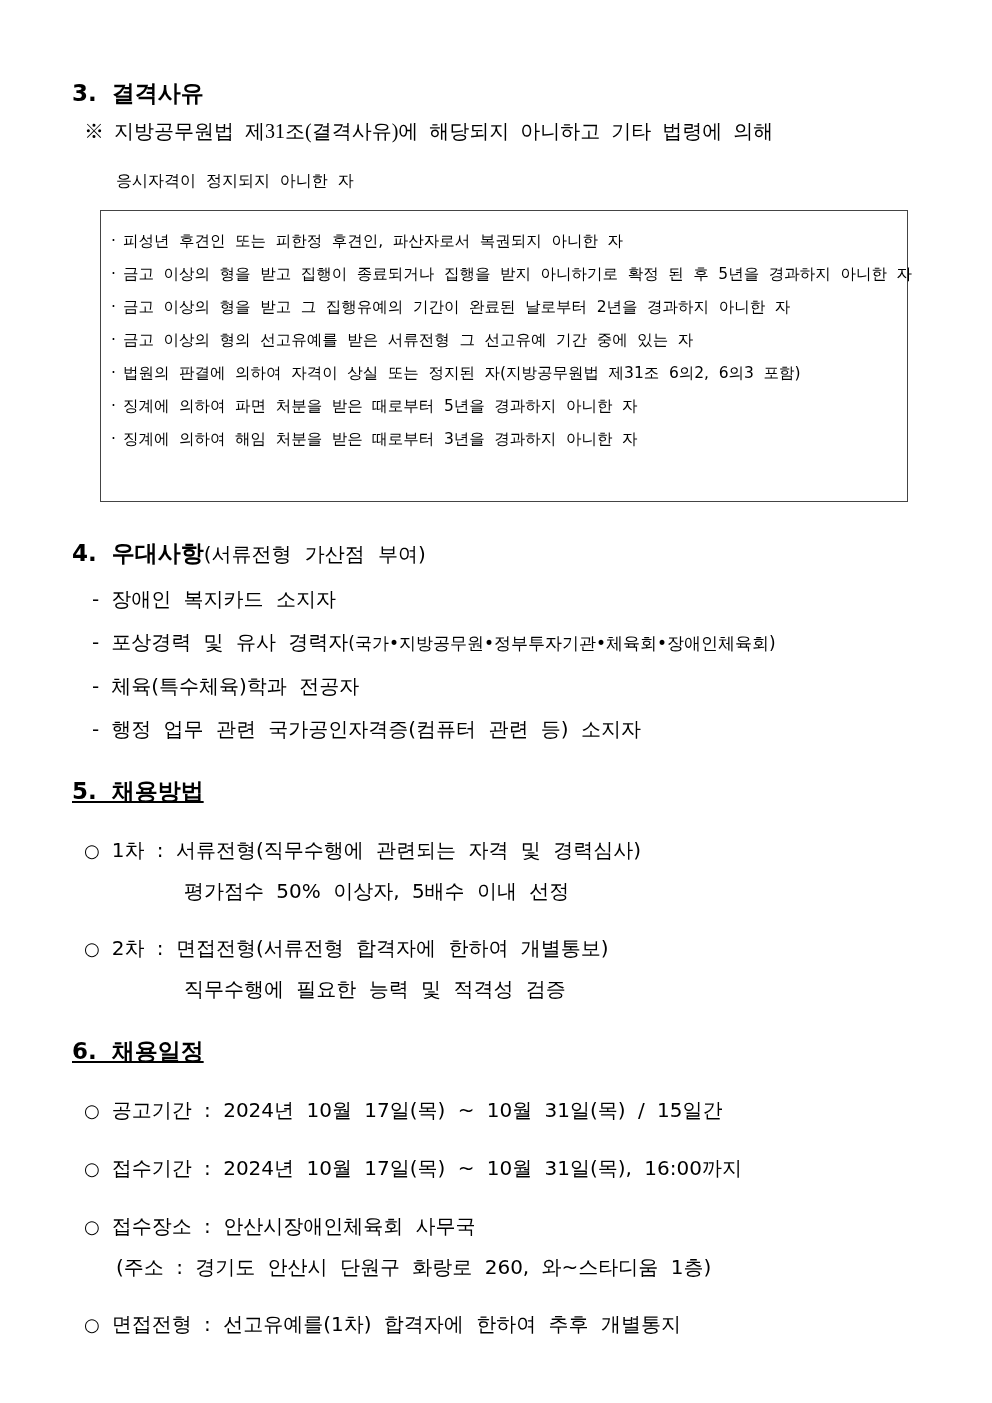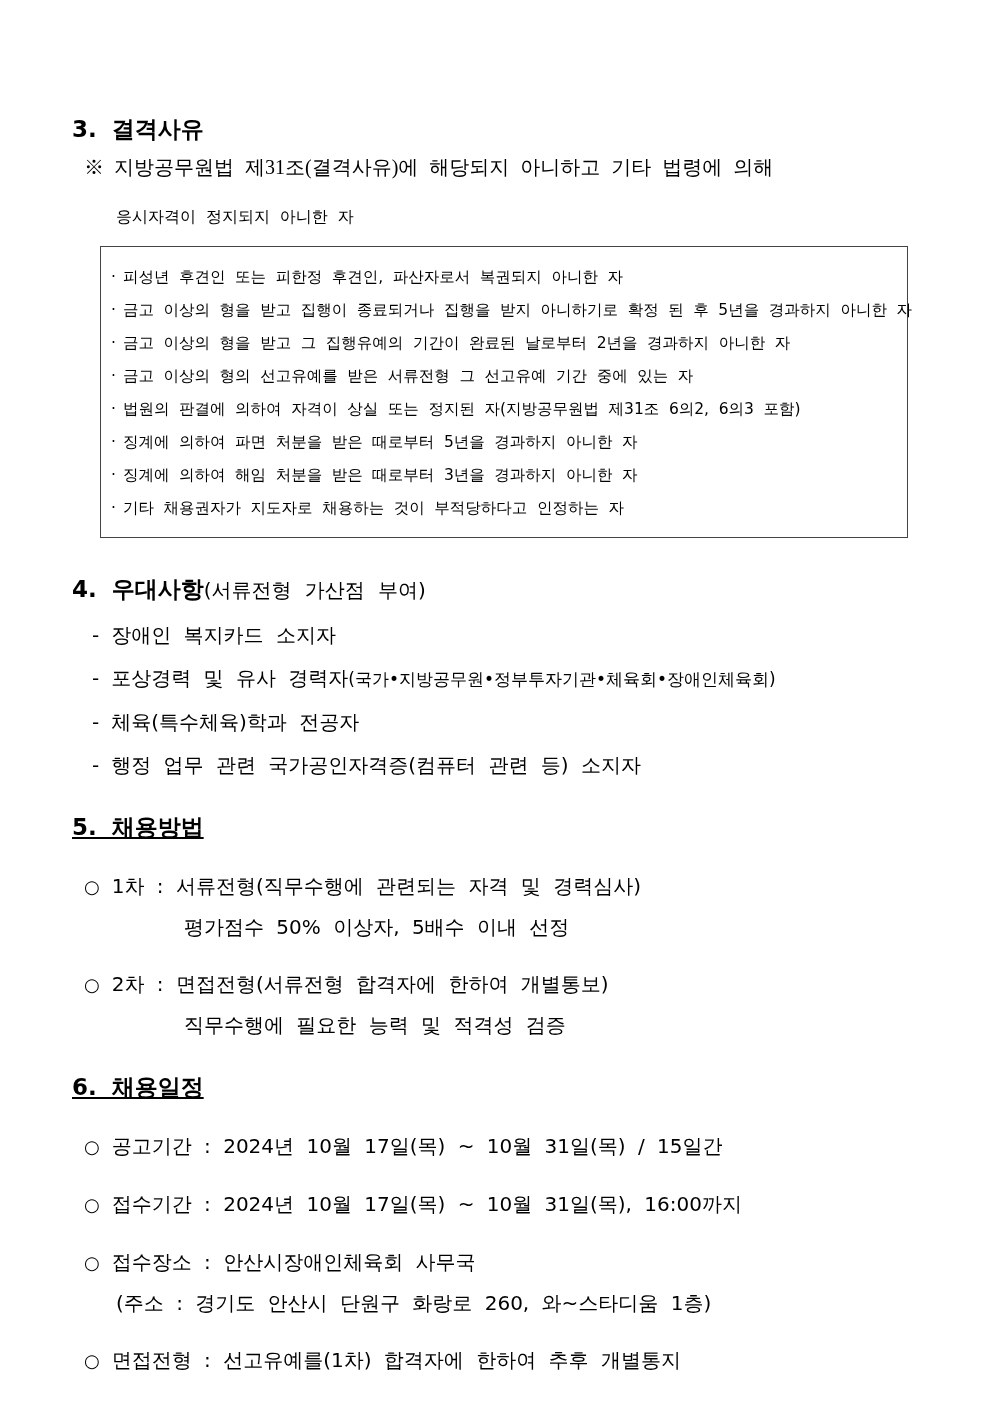--- a/index.html
+++ b/index.html
@@ -11,21 +11,21 @@
     width: 992px;
     height: 1403px;
     color: #000000;
     font-family: "DejaVu Sans", "Liberation Sans", sans-serif;
     overflow: hidden;
   }
   .page {
     box-sizing: border-box;
     width: 992px;
     height: 1403px;
-    padding: 114px 58px 0 72px;
+    padding: 78px 58px 0 72px;
   }
   .txt { word-spacing: 0.30em; }
 
   
   .section-heading {
     font-size: 23px;
     font-weight: bold;
     line-height: 30px;
     white-space: nowrap;
   }
@@ -119,21 +119,20 @@
   <div class="note-line2 txt">응시자격이 정지되지 아니한 자</div>
 
   <div class="dq-box">
     <div class="dq-line txt"><span class="dq-bullet">·</span><span>피성년 후견인 또는 피한정 후견인, 파산자로서 복권되지 아니한 자</span></div>
     <div class="dq-line txt"><span class="dq-bullet">·</span><span>금고 이상의 형을 받고 집행이 종료되거나 집행을 받지 아니하기로 확정 된 후 5년을 경과하지 아니한 자</span></div>
     <div class="dq-line txt"><span class="dq-bullet">·</span><span>금고 이상의 형을 받고 그 집행유예의 기간이 완료된 날로부터 2년을 경과하지 아니한 자</span></div>
     <div class="dq-line txt"><span class="dq-bullet">·</span><span>금고 이상의 형의 선고유예를 받은 서류전형 그 선고유예 기간 중에 있는 자</span></div>
     <div class="dq-line txt"><span class="dq-bullet">·</span><span>법원의 판결에 의하여 자격이 상실 또는 정지된 자(지방공무원법 제31조 6의2, 6의3 포함)</span></div>
     <div class="dq-line txt"><span class="dq-bullet">·</span><span>징계에 의하여 파면 처분을 받은 때로부터 5년을 경과하지 아니한 자</span></div>
     <div class="dq-line txt"><span class="dq-bullet">·</span><span>징계에 의하여 해임 처분을 받은 때로부터 3년을 경과하지 아니한 자</span></div>
-    <div class="dq-line txt"><span class="dq-bullet">·</span><span>기타 채용권자가 지도자로 채용하는 것이 부적당하다고 인정하는 자</span></div>
   </div>
 
   <div class="section-heading sec4-heading txt">
     <span>4. 우대사항</span><span class="heading-suffix">(서류전형 가산점 부여)</span>
   </div>
 
   <div class="dash-item txt"><span class="dash-marker">-</span><span>장애인 복지카드 소지자</span></div>
   <div class="dash-item txt"><span class="dash-marker">-</span><span>포상경력 및 유사 경력자</span><span class="paren-small">(국가•지방공무원•정부투자기관•체육회•장애인체육회)</span></div>
   <div class="dash-item txt"><span class="dash-marker">-</span><span>체육(특수체육)학과 전공자</span></div>
   <div class="dash-item txt"><span class="dash-marker">-</span><span>행정 업무 관련 국가공인자격증(컴퓨터 관련 등) 소지자</span></div>

